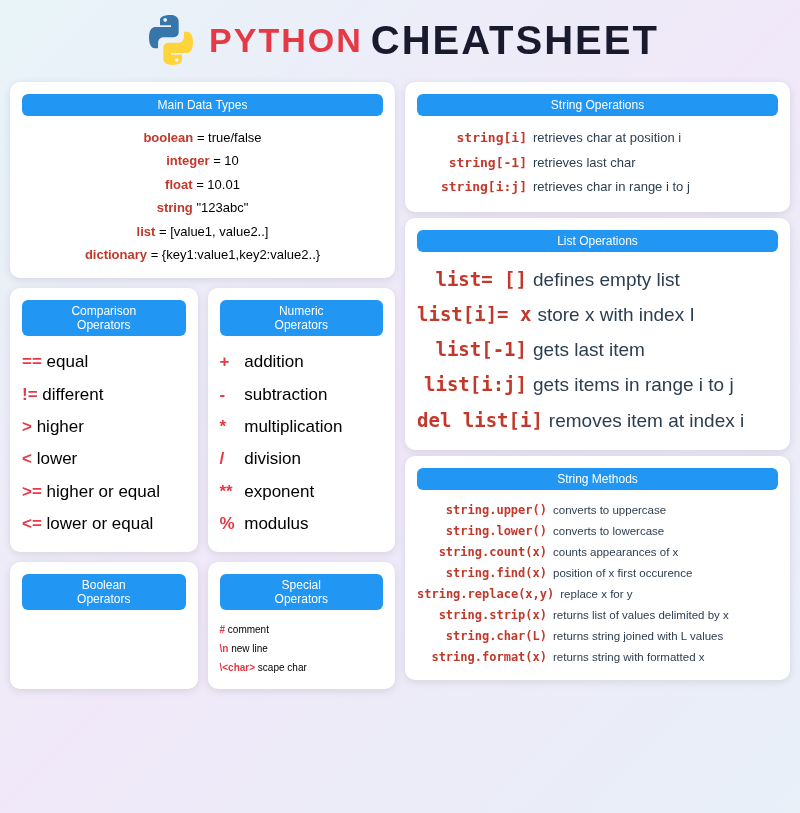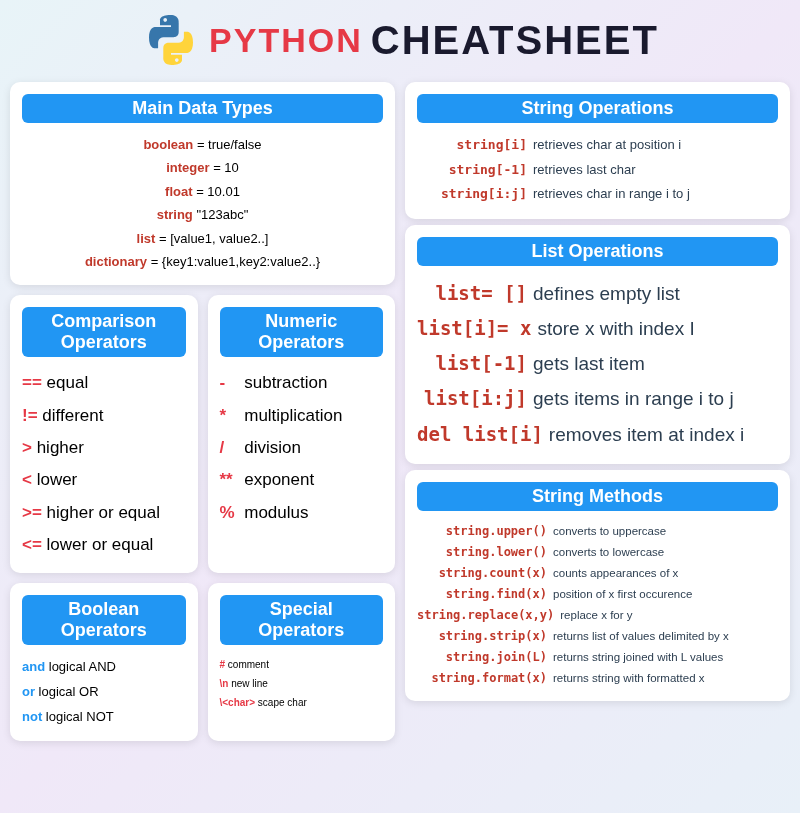--- a/index.html
+++ b/index.html
@@ -51,22 +51,22 @@
     .section-box {
       background: white;
       border-radius: 10px;
       padding: 12px;
       box-shadow: 0 2px 8px rgba(0,0,0,0.1);
     }
     .section-title {
       display: inline-block;
       background: #2196F3;
       color: white;
-      font-weight: bold;
-      font-size: 18px;
+      font-weight: normal;
+      font-size: 12px;
       padding: 4px 14px;
       border-radius: 6px;
       margin-bottom: 10px;
       text-align: center;
     }
     .section-title.center {
       display: block;
       text-align: center;
     }
     .data-types-content {
@@ -210,38 +210,34 @@
           <div><span class="op">&gt;</span> higher</div>
           <div><span class="op">&lt;</span> lower</div>
           <div><span class="op">&gt;=</span> higher or equal</div>
           <div><span class="op">&lt;=</span> lower or equal</div>
         </div>
       </div>
 
       <div class="section-box">
         <div class="section-title center">Numeric<br>Operators</div>
         <div class="ops-content numeric-content">
+          <div><span class="op-sym">+</span> addition</div>
           <div><span class="op-sym">-</span> subtraction</div>
           <div><span class="op-sym">*</span> multiplication</div>
           <div><span class="op-sym">/</span> division</div>
           <div><span class="op-sym">**</span> exponent</div>
           <div><span class="op-sym">%</span> modulus</div>
         </div>
       </div>
     </div>
 
     <div class="bool-special-row">
 
       <div class="section-box">
         <div class="section-title center">Boolean<br>Operators</div>
-        <div class="bool-content">
-          <div><span class="key">and</span> logical AND</div>
-          <div><span class="key">or</span> logical OR</div>
-          <div><span class="key">not</span> logical NOT</div>
-        </div>
       </div>
 
       <div class="section-box">
         <div class="section-title center">Special<br>Operators</div>
         <div class="special-content">
           <div><span class="key">#</span> comment</div>
           <div><span class="key">\n</span> new line</div>
           <div><span class="key">\&lt;char&gt;</span> scape char</div>
         </div>
       </div>
@@ -315,21 +311,21 @@
         </div>
         <div class="sm-row">
           <span class="key">string.replace(x,y)</span>
           <span class="desc">replace x for y</span>
         </div>
         <div class="sm-row">
           <span class="key">string.strip(x)</span>
           <span class="desc">returns list of values delimited by x</span>
         </div>
         <div class="sm-row">
-          <span class="key">string.join(L)</span>
+          <span class="key">string.char(L)</span>
           <span class="desc">returns string joined with L values</span>
         </div>
         <div class="sm-row">
           <span class="key">string.format(x)</span>
           <span class="desc">returns string with formatted x</span>
         </div>
       </div>
     </div>
 
   </div>

